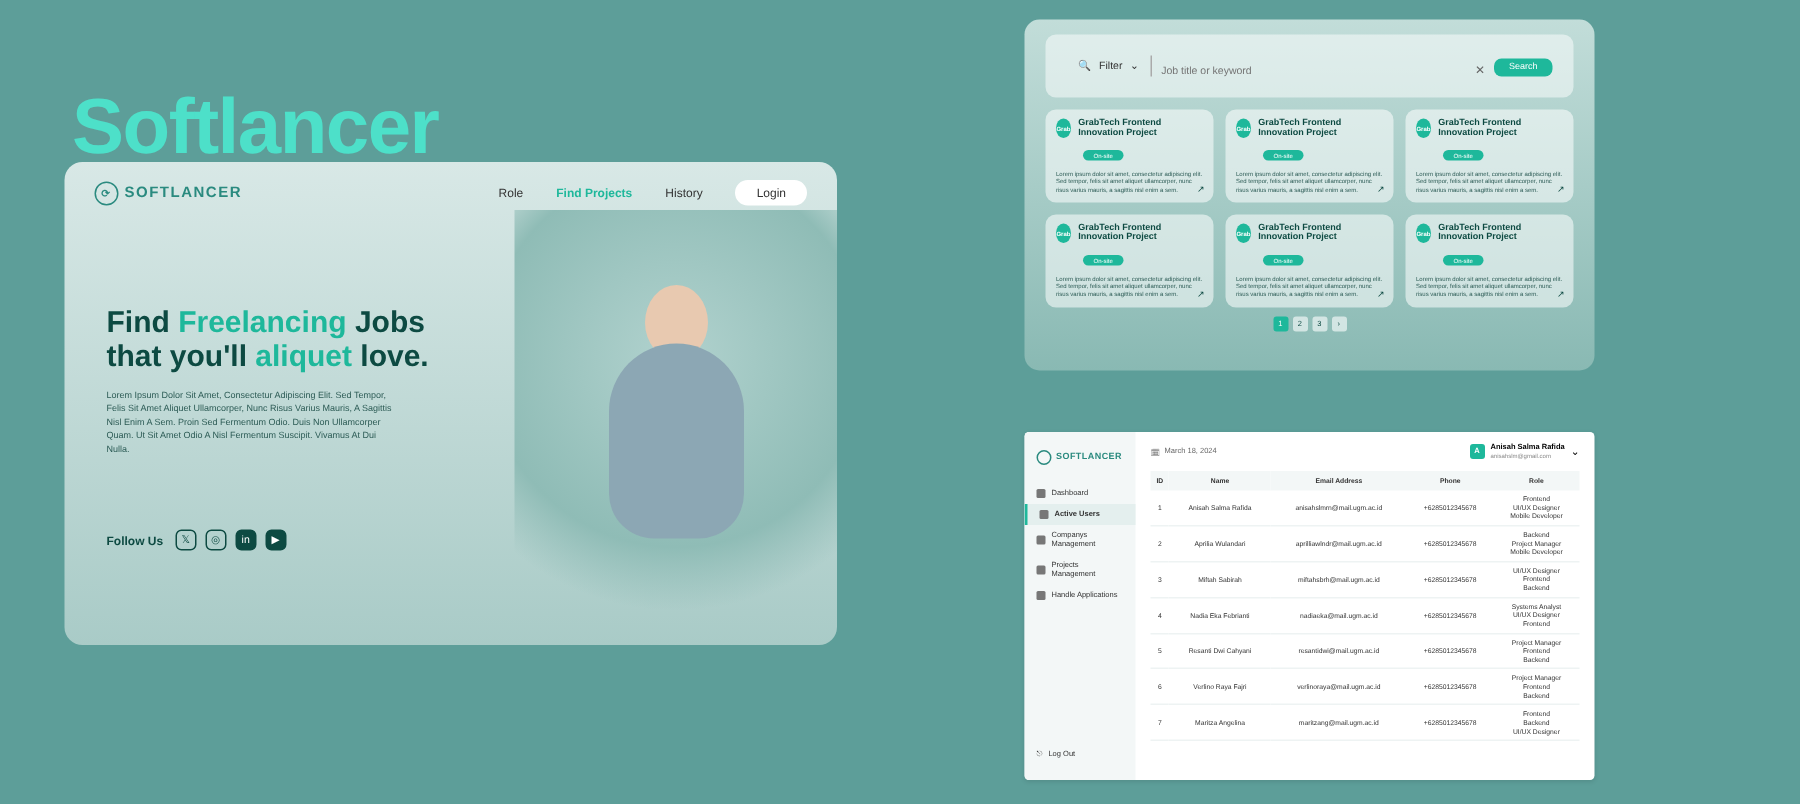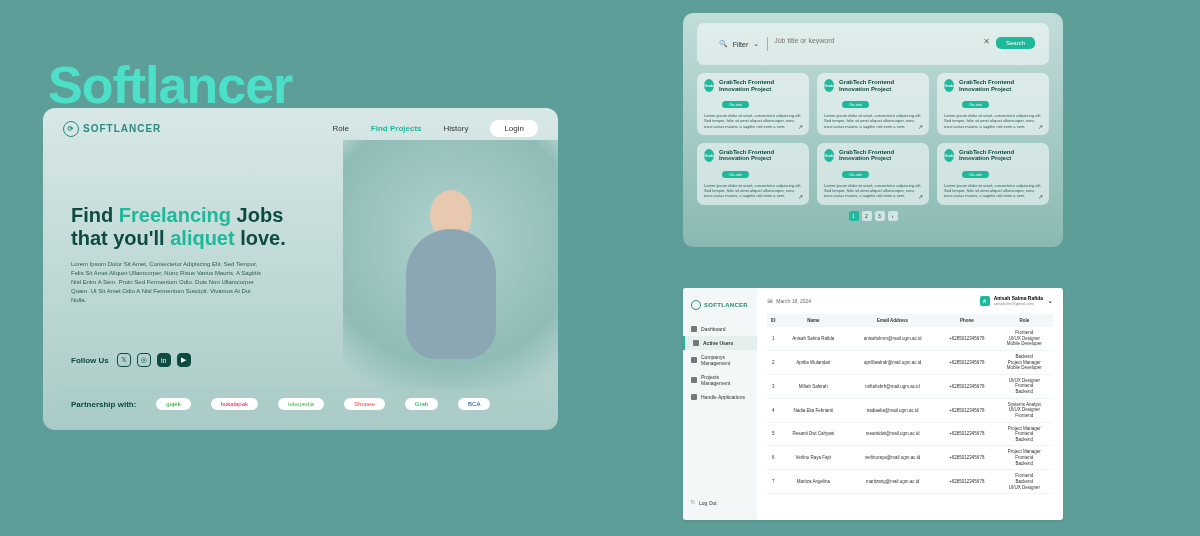--- a/index.html
+++ b/index.html
@@ -28,21 +28,21 @@
 .p1-social.filled { background: #0d4a42; color: #fff; }
 .p1-hero { position: absolute; right: 0; top: 32px; width: 215px; height: 280px; background: radial-gradient(circle at 50% 35%, #b1d2ce 0%, #8fbcb6 60%, transparent 80%); }
 .p1-hero::after { content: ""; position: absolute; left: 50%; top: 55%; transform: translate(-50%,-50%); width: 90px; height: 130px; background: #8ca7b4; border-radius: 45px 45px 30px 30px; }
 .p1-hero::before { content: ""; position: absolute; left: 50%; top: 18%; transform: translateX(-50%); width: 42px; height: 50px; background: #e8c9b0; border-radius: 50%; }
 .p1-partner { position: absolute; left: 14px; right: 14px; bottom: 10px; height: 32px; background: rgba(170, 205, 200, 0.65); border-radius: 8px; display: flex; align-items: center; padding: 0 14px; gap: 20px; }
 .p1-partner-label { font-size: 8px; color: #0d4a42; font-weight: 700; }
 .p1-plogo { background: #fff; border-radius: 6px; font-size: 6px; padding: 3px 10px; color: #333; }
 
 
 .panel2 { position: absolute; left: 683px; top: 13px; width: 380px; height: 234px; background: linear-gradient(180deg,#c2ddd9,#89b9b3); border-radius: 10px; padding: 10px 14px; }
-.p2-search { display: flex; gap: 6px; align-items: flex-start; background: rgba(255,255,255,0.5); border-radius: 7px; padding: 14px; }
+.p2-search { display: flex; gap: 6px; align-items: flex-end; background: rgba(255,255,255,0.5); border-radius: 7px; padding: 14px; }
 .p2-filter { display: flex; align-items: center; gap: 5px; font-size: 7px; color: #333; padding: 3px 8px; border-right: 1px solid #aaa; }
 .p2-input { flex: 1; border: none; background: transparent; font-size: 7px; outline: none; color: #333; }
 .p2-clear { font-size: 8px; color: #666; cursor: pointer; }
 .p2-searchbtn { background: #1eb89b; color: #fff; border: none; border-radius: 5px; font-size: 6px; padding: 3px 10px; }
 .p2-grid { display: grid; grid-template-columns: repeat(3,1fr); gap: 8px; margin-top: 8px; }
 .p2-card { background: rgba(255,255,255,0.55); border-radius: 7px; padding: 6px 7px; position: relative; }
 .p2-card-head { display: flex; gap: 5px; }
 .p2-card-ico { width: 13px; height: 13px; background: #1eb89b; border-radius: 50%; color: #fff; font-size: 4px; display: flex; align-items: center; justify-content: center; font-weight: 700; }
 .p2-card-title { font-size: 6px; font-weight: 700; color: #0d4a42; line-height: 1.1; }
 .p2-badge { margin-top: 3px; display: inline-block; background: #1eb89b; color: #fff; font-size: 4px; padding: 1px 7px; border-radius: 6px; margin-left: 18px; }
@@ -103,29 +103,20 @@
       <span class="p1-follow-label">Follow Us</span>
       <div class="p1-socials">
         <span class="p1-social">𝕏</span>
         <span class="p1-social">◎</span>
         <span class="p1-social filled">in</span>
         <span class="p1-social filled">▶</span>
       </div>
     </div>
   </div>
   <div class="p1-hero"></div>
-  <div class="p1-partner">
-    <span class="p1-partner-label">Partnership with:</span>
-    <span class="p1-plogo" style="color:#00aa13">gojek</span>
-    <span class="p1-plogo" style="color:#e31e52">bukalapak</span>
-    <span class="p1-plogo" style="color:#42b549">tokopedia</span>
-    <span class="p1-plogo" style="color:#ee4d2d">Shopee</span>
-    <span class="p1-plogo" style="color:#00b14f">Grab</span>
-    <span class="p1-plogo" style="color:#0055a5">BCA</span>
-  </div>
 </div>
 
 <div class="panel2">
   <div class="p2-search">
     <div class="p2-filter">
       <span>🔍</span>
       <span>Filter</span>
       <span class="chev">⌄</span>
     </div>
     <input class="p2-input" placeholder="Job title or keyword" style="">

